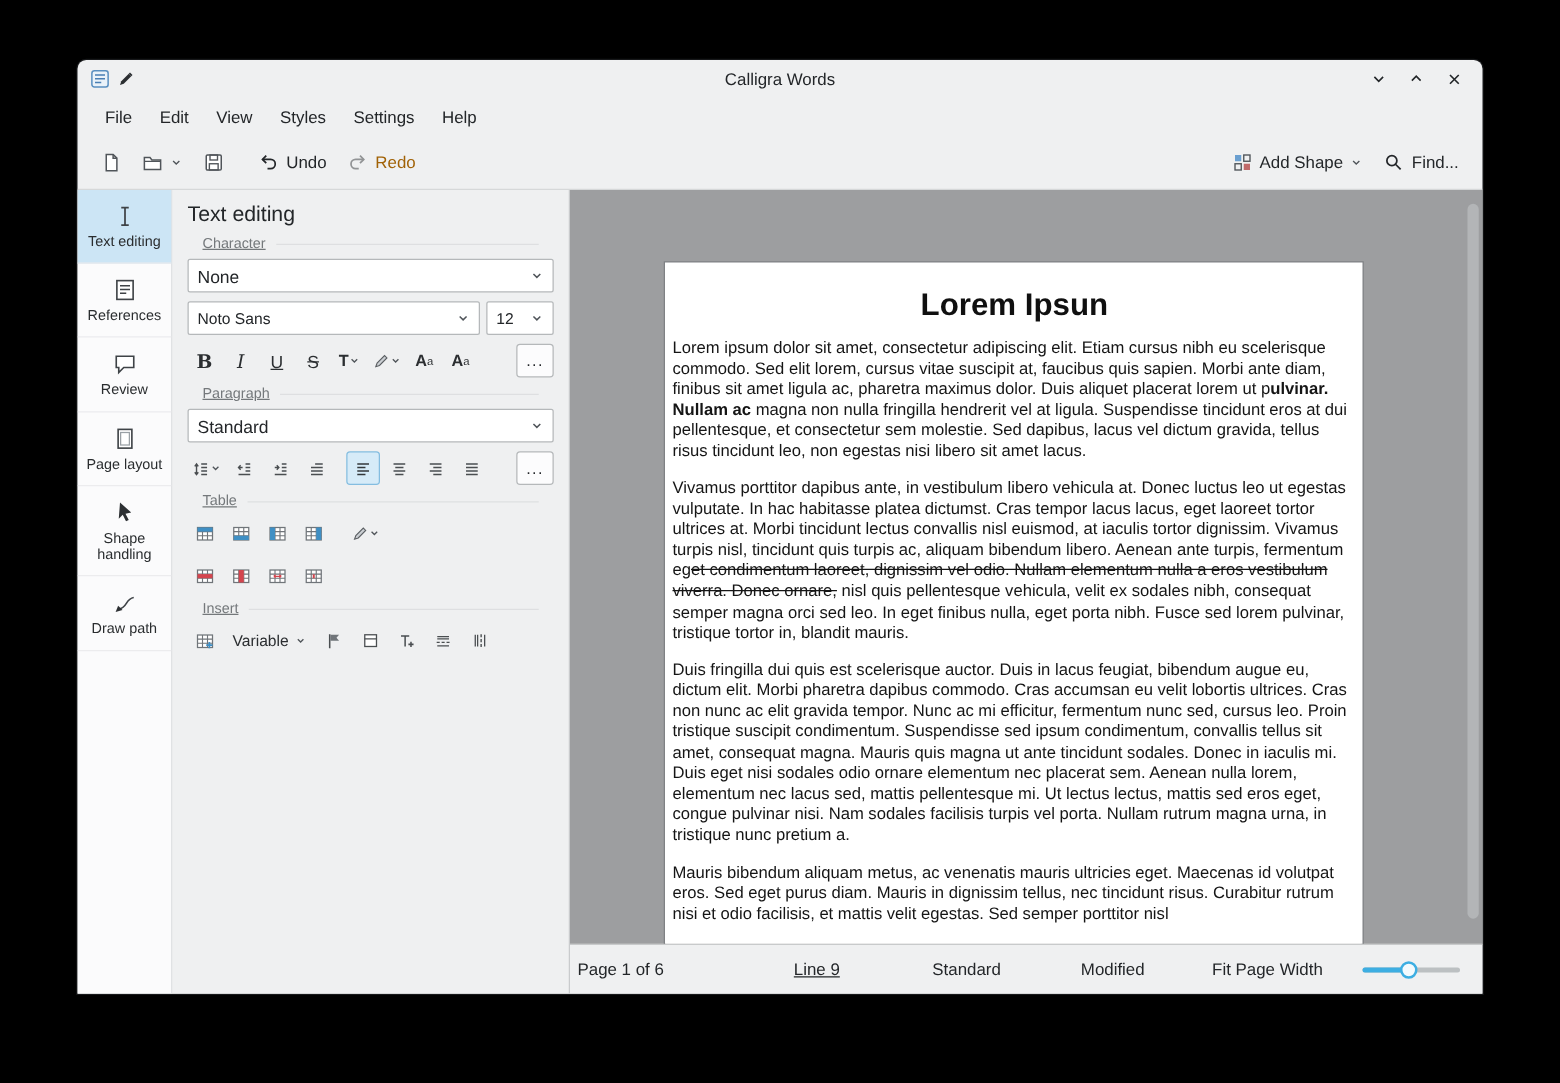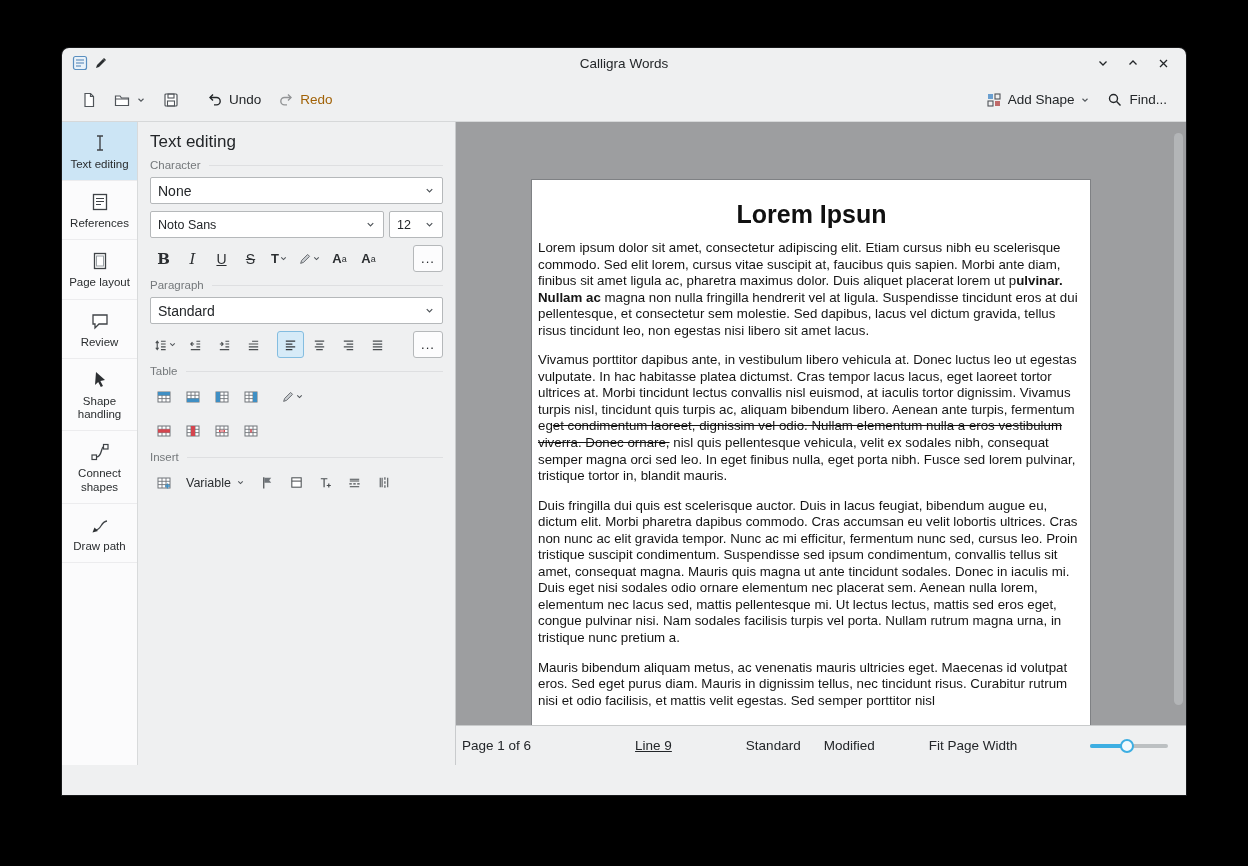--- a/index.html
+++ b/index.html
@@ -36,21 +36,21 @@
 
   .tabstrip { width: 76px; background: #fbfbfc; border-right: 1px solid #d8dadb;
     display: flex; flex-direction: column; }
   .tab { padding: 10px 3px 9px; display: flex; flex-direction: column; align-items: center;
     gap: 4px; font-size: 11.5px; color: #2a2d2f; text-align: center;
     border-bottom: 1px solid #ececee; line-height: 1.15; }
   .tab.selected { background: #cce5f5; }
 
   .docker { width: 318px; border-right: 1px solid #c9cbcd; padding: 8px 12px; background: #eff0f1; }
   .docker-title { font-size: 17px; font-weight: 400; color: #232629; margin: 2px 0 3px; }
-  .seclabel { display: flex; align-items: center; gap: 8px; font-size: 11.5px; color: #74787b; margin: 7px 0 6px; }
+  .seclabel { display: flex; align-items: center; gap: 8px; font-size: 11.5px; color: #74787b; margin: 7px 12px 6px; text-decoration: underline; }
   .seclabel::after { content: ""; flex: 1; height: 1px; background: #dedfe1; }
 
   .combo { height: 27px; background: #fff; border: 1px solid #b5b8ba; border-radius: 2px;
     display: flex; align-items: center; justify-content: space-between; gap: 4px;
     padding: 0 7px; font-size: 14px; color: #232629; margin-bottom: 7px; }
   .combo .cv { overflow: hidden; white-space: nowrap; }
   .font-row { display: flex; gap: 5px; }
   .font-row .combo { font-size: 12.5px; }
   .font-row .grow { flex: 1; }
   .font-row .size { width: 54px; flex: none; }
@@ -82,21 +82,21 @@
   .run-bold { font-weight: bold; }
   .run-strike { text-decoration: line-through; }
   .vscroll { position: absolute; right: 3px; top: 11px; bottom: 8px; width: 9px; }
   .vthumb { position: absolute; left: 0; right: 0; top: 0; height: 98%; background: #b3b5b7; border-radius: 4.5px; }
 
   
   .statusbar { height: 40px; border-top: 1px solid #c8cacb; background: #eff0f1;
     display: flex; align-items: center; font-size: 13.5px; color: #232629; padding: 0 18px 0 6px; }
   .sb-line { margin-left: 104px; text-decoration: underline; }
   .sb-style { margin-left: 74px; }
-  .sb-mod { margin-left: 23px; }
+  .sb-mod { margin-left: 64px; }
   .sb-zoom { margin-left: 54px; }
   .slider { margin-left: auto; position: relative; width: 78px; height: 18px; }
   .slider .track { position: absolute; left: 0; right: 0; top: 7px; height: 4px; background: #bcc0c2; border-radius: 2px; }
   .slider .fill { position: absolute; left: 0; width: 48%; top: 7px; height: 4px; background: #3daee2; border-radius: 2px; }
   .slider .thumb { position: absolute; left: calc(48% - 7px); top: 2px; width: 14px; height: 14px;
     border-radius: 50%; background: #f3fafd; border: 2px solid #3daee2; }
 
   svg { display: block; }
 </style>
 </head>
@@ -128,20 +128,28 @@
           </svg>
       </div>
       <div class="wc">
         <svg width="11" height="11" viewBox="0 0 11 11">
             <path d="M2 2l7 7M9 2l-7 7" stroke="#232629" stroke-width="1.3"></path>
           </svg>
       </div>
     </div>
   </div>
 
+  <div class="menubar">
+    <div class="menu-item">File</div>
+    <div class="menu-item">Edit</div>
+    <div class="menu-item">View</div>
+    <div class="menu-item">Styles</div>
+    <div class="menu-item">Settings</div>
+    <div class="menu-item">Help</div>
+  </div>
 
   <div class="toolbar">
     <div class="tbtn">
       <svg width="16" height="16" viewBox="0 0 16 16">
         <path d="M4 1.5h5.5l3 3V14.5H4z" fill="#fff" stroke="#50555a" stroke-width="1.2"></path>
         <path d="M9.5 1.5v3h3" fill="none" stroke="#50555a" stroke-width="1.2"></path>
       </svg>
     </div>
     <div class="tbtn">
       <svg width="16" height="16" viewBox="0 0 16 16">
@@ -207,44 +215,36 @@
       </div>
       <div class="tab">
         <svg width="22" height="22" viewBox="0 0 22 22">
           <rect x="4.5" y="3.5" width="13" height="15" fill="#fff" stroke="#3f4347" stroke-width="1.3"></rect>
           <path d="M7 7.5h8M7 10.5h8M7 13.5h5" stroke="#3f4347" stroke-width="1.2" fill="none"></path>
         </svg>
         <span>References</span>
       </div>
       <div class="tab">
         <svg width="22" height="22" viewBox="0 0 22 22">
+          <path d="M4 5h14v9h-8l-4 4v-4H4z" fill="#fff" stroke="#3f4347" stroke-width="1.3"></path>
+        </svg>
+        <span>Review</span>
+      </div>
+      <div class="tab">
+        <svg width="22" height="22" viewBox="0 0 22 22">
           <rect x="5.5" y="3.5" width="11" height="15" fill="#fff" stroke="#3f4347" stroke-width="1.3"></rect>
           <rect x="7.5" y="6" width="7" height="10" fill="none" stroke="#9aa0a5" stroke-width="1"></rect>
         </svg>
         <span>Page layout</span>
-      </div>
-      <div class="tab">
-        <svg width="22" height="22" viewBox="0 0 22 22">
-          <path d="M4 5h14v9h-8l-4 4v-4H4z" fill="#fff" stroke="#3f4347" stroke-width="1.3"></path>
-        </svg>
-        <span>Review</span>
       </div>
       <div class="tab">
         <svg width="22" height="22" viewBox="0 0 22 22">
           <path d="M7 3l9 8-4.6.9 2.6 5.2-2.2 1-2.6-5.2L6 16z" fill="#2d3033"></path>
         </svg>
         <span>Shape handling</span>
-      </div>
-      <div class="tab">
-        <svg width="22" height="22" viewBox="0 0 22 22">
-          <rect x="3" y="14" width="4.5" height="4.5" fill="#fff" stroke="#3f4347" stroke-width="1.2"></rect>
-          <rect x="14.5" y="3.5" width="4.5" height="4.5" fill="#fff" stroke="#3f4347" stroke-width="1.2"></rect>
-          <path d="M7.5 16C13 16 12 6 14.5 5.8" fill="none" stroke="#3f4347" stroke-width="1.3"></path>
-        </svg>
-        <span>Connect shapes</span>
       </div>
       <div class="tab">
         <svg width="22" height="22" viewBox="0 0 22 22">
           <path d="M6 16c7 0 5-8 12-9" fill="none" stroke="#3f4347" stroke-width="1.3"></path>
           <path d="M3.5 18.5l2-5 3.5 3.5z" fill="#2d3033"></path>
         </svg>
         <span>Draw path</span>
       </div>
     </div>
 

